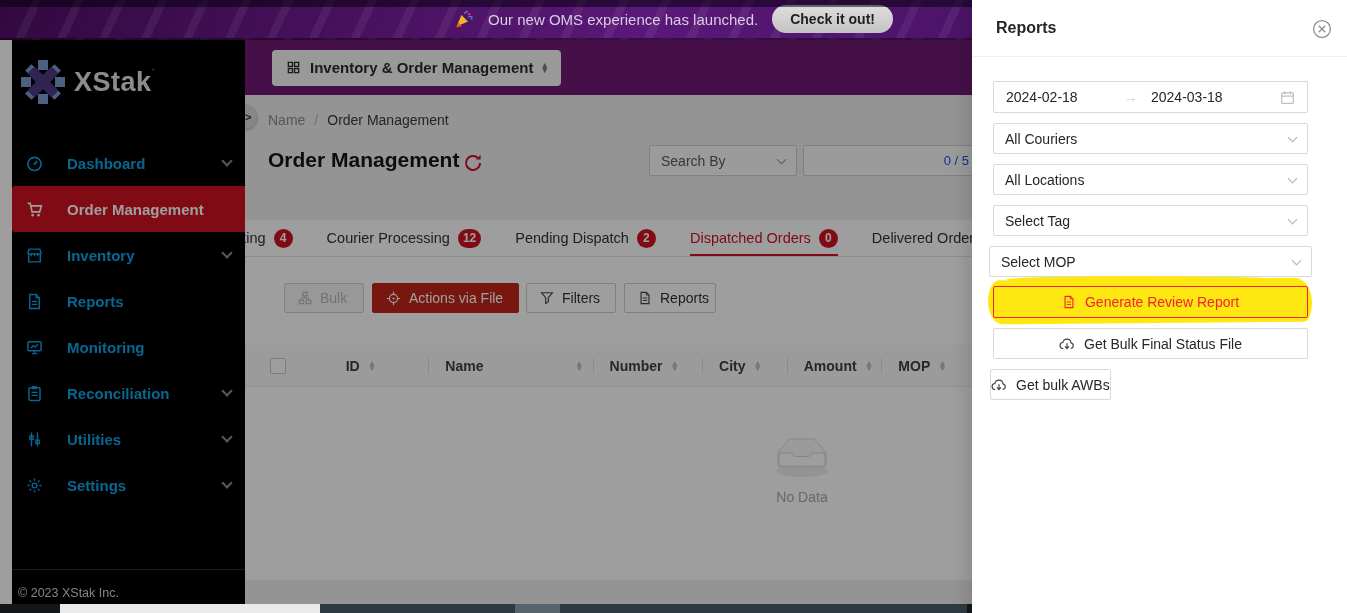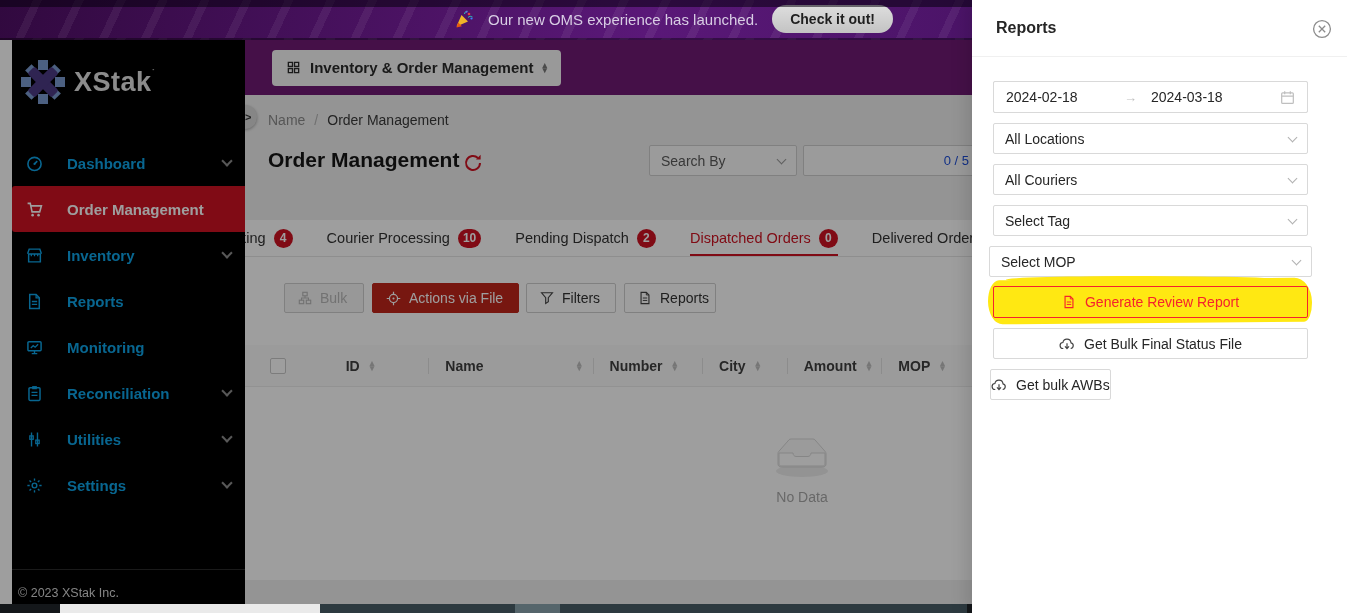--- a/index.html
+++ b/index.html
@@ -324,21 +324,21 @@
     </div>
 
     <div class="card">
       <div class="tabs">
         <div class="tab">
           <span>king</span>
           <span class="badge">4</span>
         </div>
         <div class="tab">
           <span>Courier Processing</span>
-          <span class="badge">10</span>
+          <span class="badge">12</span>
         </div>
         <div class="tab">
           <span>Pending Dispatch</span>
           <span class="badge">2</span>
         </div>
         <div class="tab active">
           <span>Dispatched Orders</span>
           <span class="badge">0</span>
         </div>
         <div class="tab">
@@ -481,25 +481,25 @@
           <span>
             <svg width="15" height="15" viewBox="0 0 16 16">
                 <rect x="1.8" y="3" width="12.4" height="11.2" rx="1" fill="none" stroke="#bfbfbf" stroke-width="1.3"></rect>
                 <path d="M5 1.2v3.4M11 1.2v3.4M1.8 6.6h12.4" stroke="#bfbfbf" stroke-width="1.3"></path>
               </svg>
           </span>
         </div>
       </div>
 
       <div class="select">
+        <span>All Couriers</span>
+        <span class="chev2"></span>
+      </div>
+      <div class="select">
         <span>All Locations</span>
-        <span class="chev2"></span>
-      </div>
-      <div class="select">
-        <span>All Couriers</span>
         <span class="chev2"></span>
       </div>
       <div class="select">
         <span>Select Tag</span>
         <span class="chev2"></span>
       </div>
       <div class="select select-wide">
         <span>Select MOP</span>
         <span class="chev2"></span>
       </div>

